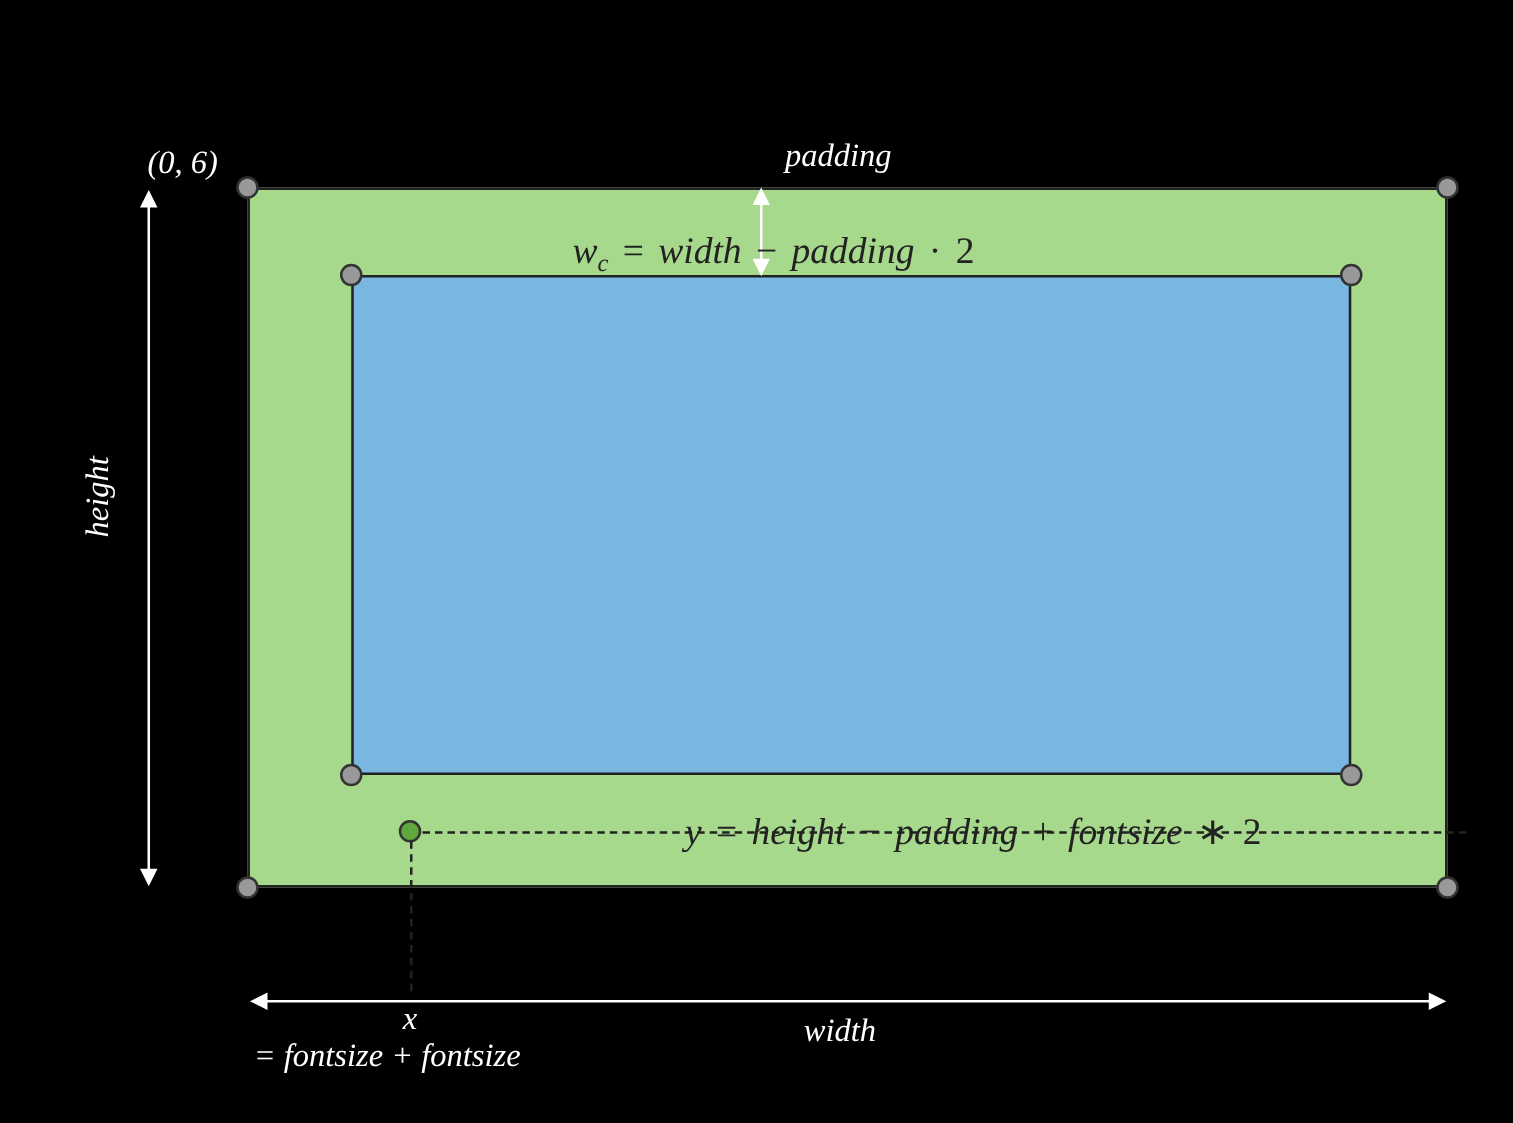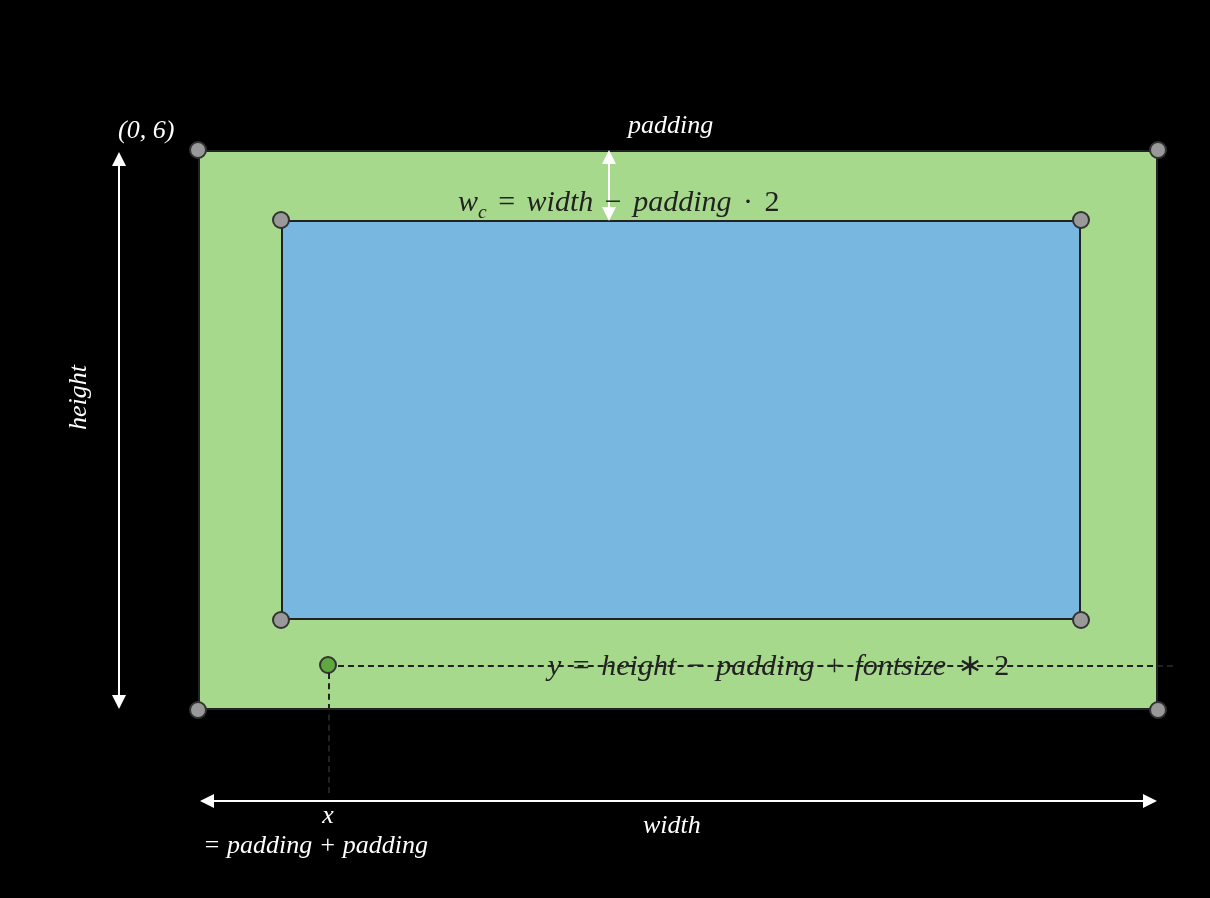--- a/index.html
+++ b/index.html
@@ -148,21 +148,21 @@
   <div class="label" style="left:595px; top:770px;">width</div>
 
   <div class="arrow-line-v" style="left:560px; top:122px; height:46px;"></div>
   <div class="arrow-head up" style="left:561px; top:110px;"></div>
   <div class="arrow-head down" style="left:561px; top:167px;"></div>
   <div class="label" style="left:580px; top:70px;">padding</div>
 
   <div class="label" style="left:225px; top:760px; text-align:center; width:110px;">
     <span>x</span>
   </div>
-  <div class="label" style="left:155px; top:790px;">= padding + padding</div>
+  <div class="label" style="left:155px; top:790px;">= fontsize + fontsize</div>
 
   <div class="formula" style="left:410px; top:144px;">
     <span>w</span><span class="sub">c</span>
     <span class="op">=</span>
     <span>width</span>
     <span class="op">−</span>
     <span>padding</span>
     <span class="op">·</span>
     <span style="font-style:normal;">2</span>
   </div>

